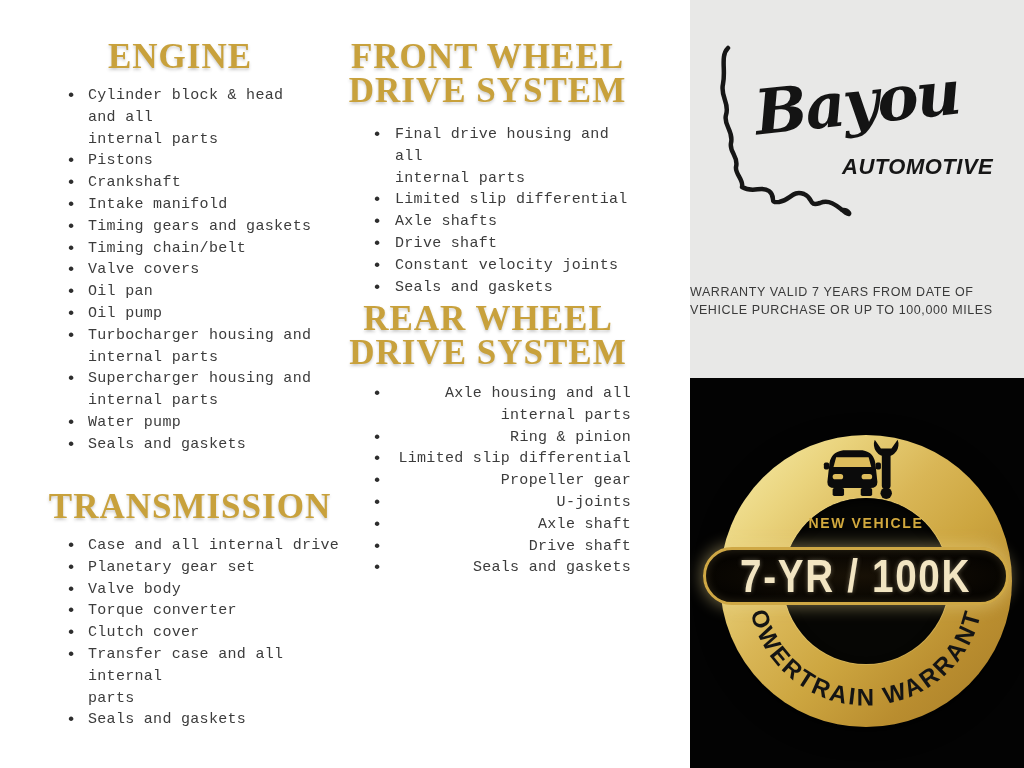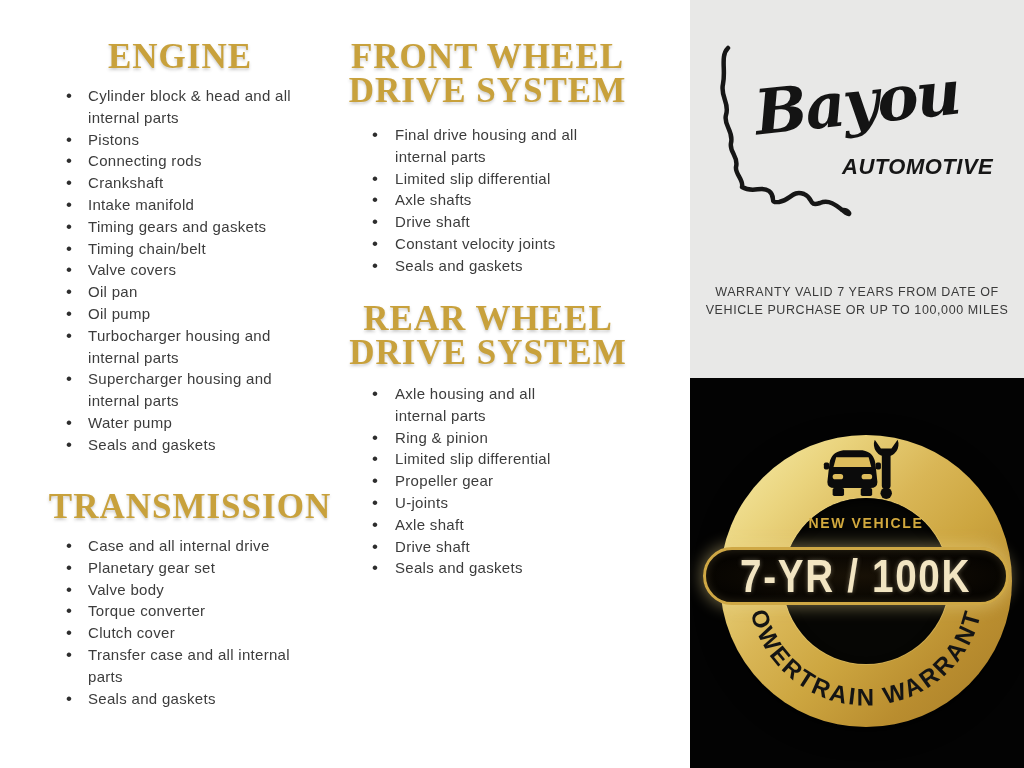--- a/index.html
+++ b/index.html
@@ -14,55 +14,55 @@
     color:#C8A13C; text-align:center; font-size:35px; line-height:34px;
     letter-spacing:1px; white-space:pre-line;
     text-shadow:0 2px 3px rgba(90,90,90,0.30);
   }
   
   .sec ul{
     list-style:none; margin:11px 0 0 0; padding:0;
     font-size:15px; line-height:21.8px; color:#3C3C3C; letter-spacing:0.3px;
   }
   .sec li{
-    position:relative; white-space:pre-line;
+    position:relative; white-space:pre-line;font-family:Liberation Mono, monospace;
   }
   #sec-engine li, #sec-transmission li{padding-left:48px;}
   #sec-engine li::before, #sec-transmission li::before{
     content:"\2022"; position:absolute; left:26px; top:0; font-size:17px; color:#2e2e2e;
   }
   #sec-fwd li, #sec-rwd li{padding-left:50px;}
   #sec-fwd li::before, #sec-rwd li::before{
     content:"\2022"; position:absolute; left:27px; top:0; font-size:17px; color:#2e2e2e;
   }
   #sec-engine{left:40px; top:40px; width:280px;}
   #sec-transmission{left:40px; top:490px; width:300px;}
   #sec-fwd{left:345px; top:40px; width:285px;}
   #sec-rwd{left:345px; top:302px; width:286px;}
   #sec-fwd ul{margin-top:16px;}
-  #sec-rwd ul{margin-top:13px;}
+  #sec-rwd ul{margin-top:13px;text-align:right;}
 
   
   .panel-gray{
     position:absolute; left:690px; top:0; width:334px; height:768px;
     background:#E8E8E7;
   }
   .louisiana{position:absolute; left:12px; top:42px;}
   .brand-script{
     position:absolute; left:52px; top:66px; width:230px; text-align:center;
     font-family:"DejaVu Serif", serif; font-style:italic; font-weight:700;
     font-size:62px; color:#141414; transform:rotate(-6deg); letter-spacing:-2px;
   }
   .brand-word{
     position:absolute; left:152px; top:154px; width:170px;
     font-family:"Liberation Sans", sans-serif; font-style:italic; font-weight:700;
     font-size:22px; color:#161616; letter-spacing:0.5px;
   }
   .warranty-note{
-    position:absolute; left:0; top:283px; width:334px; text-align:center;
+    position:absolute; left:0; top:283px; width:334px; text-align:left;
     font-size:12.5px; line-height:18px; letter-spacing:0.6px; color:#3A3A3A;
   }
 
   
   .panel-black{
     position:absolute; left:0; top:378px; width:334px; height:390px;
     background:#030303; overflow:hidden;
   }
   .ring{
     position:absolute; left:30px; top:57px; width:292px; height:292px;
@@ -103,21 +103,20 @@
 <body>
 
 <div class="page">
 
   <section class="sec" id="sec-engine">
     <h2>ENGINE</h2>
     <ul>
         <li>Cylinder block &amp; head and all
 internal parts</li>
         <li>Pistons</li>
-        <li>Connecting rods</li>
         <li>Crankshaft</li>
         <li>Intake manifold</li>
         <li>Timing gears and gaskets</li>
         <li>Timing chain/belt</li>
         <li>Valve covers</li>
         <li>Oil pan</li>
         <li>Oil pump</li>
         <li>Turbocharger housing and
 internal parts</li>
         <li>Supercharger housing and

